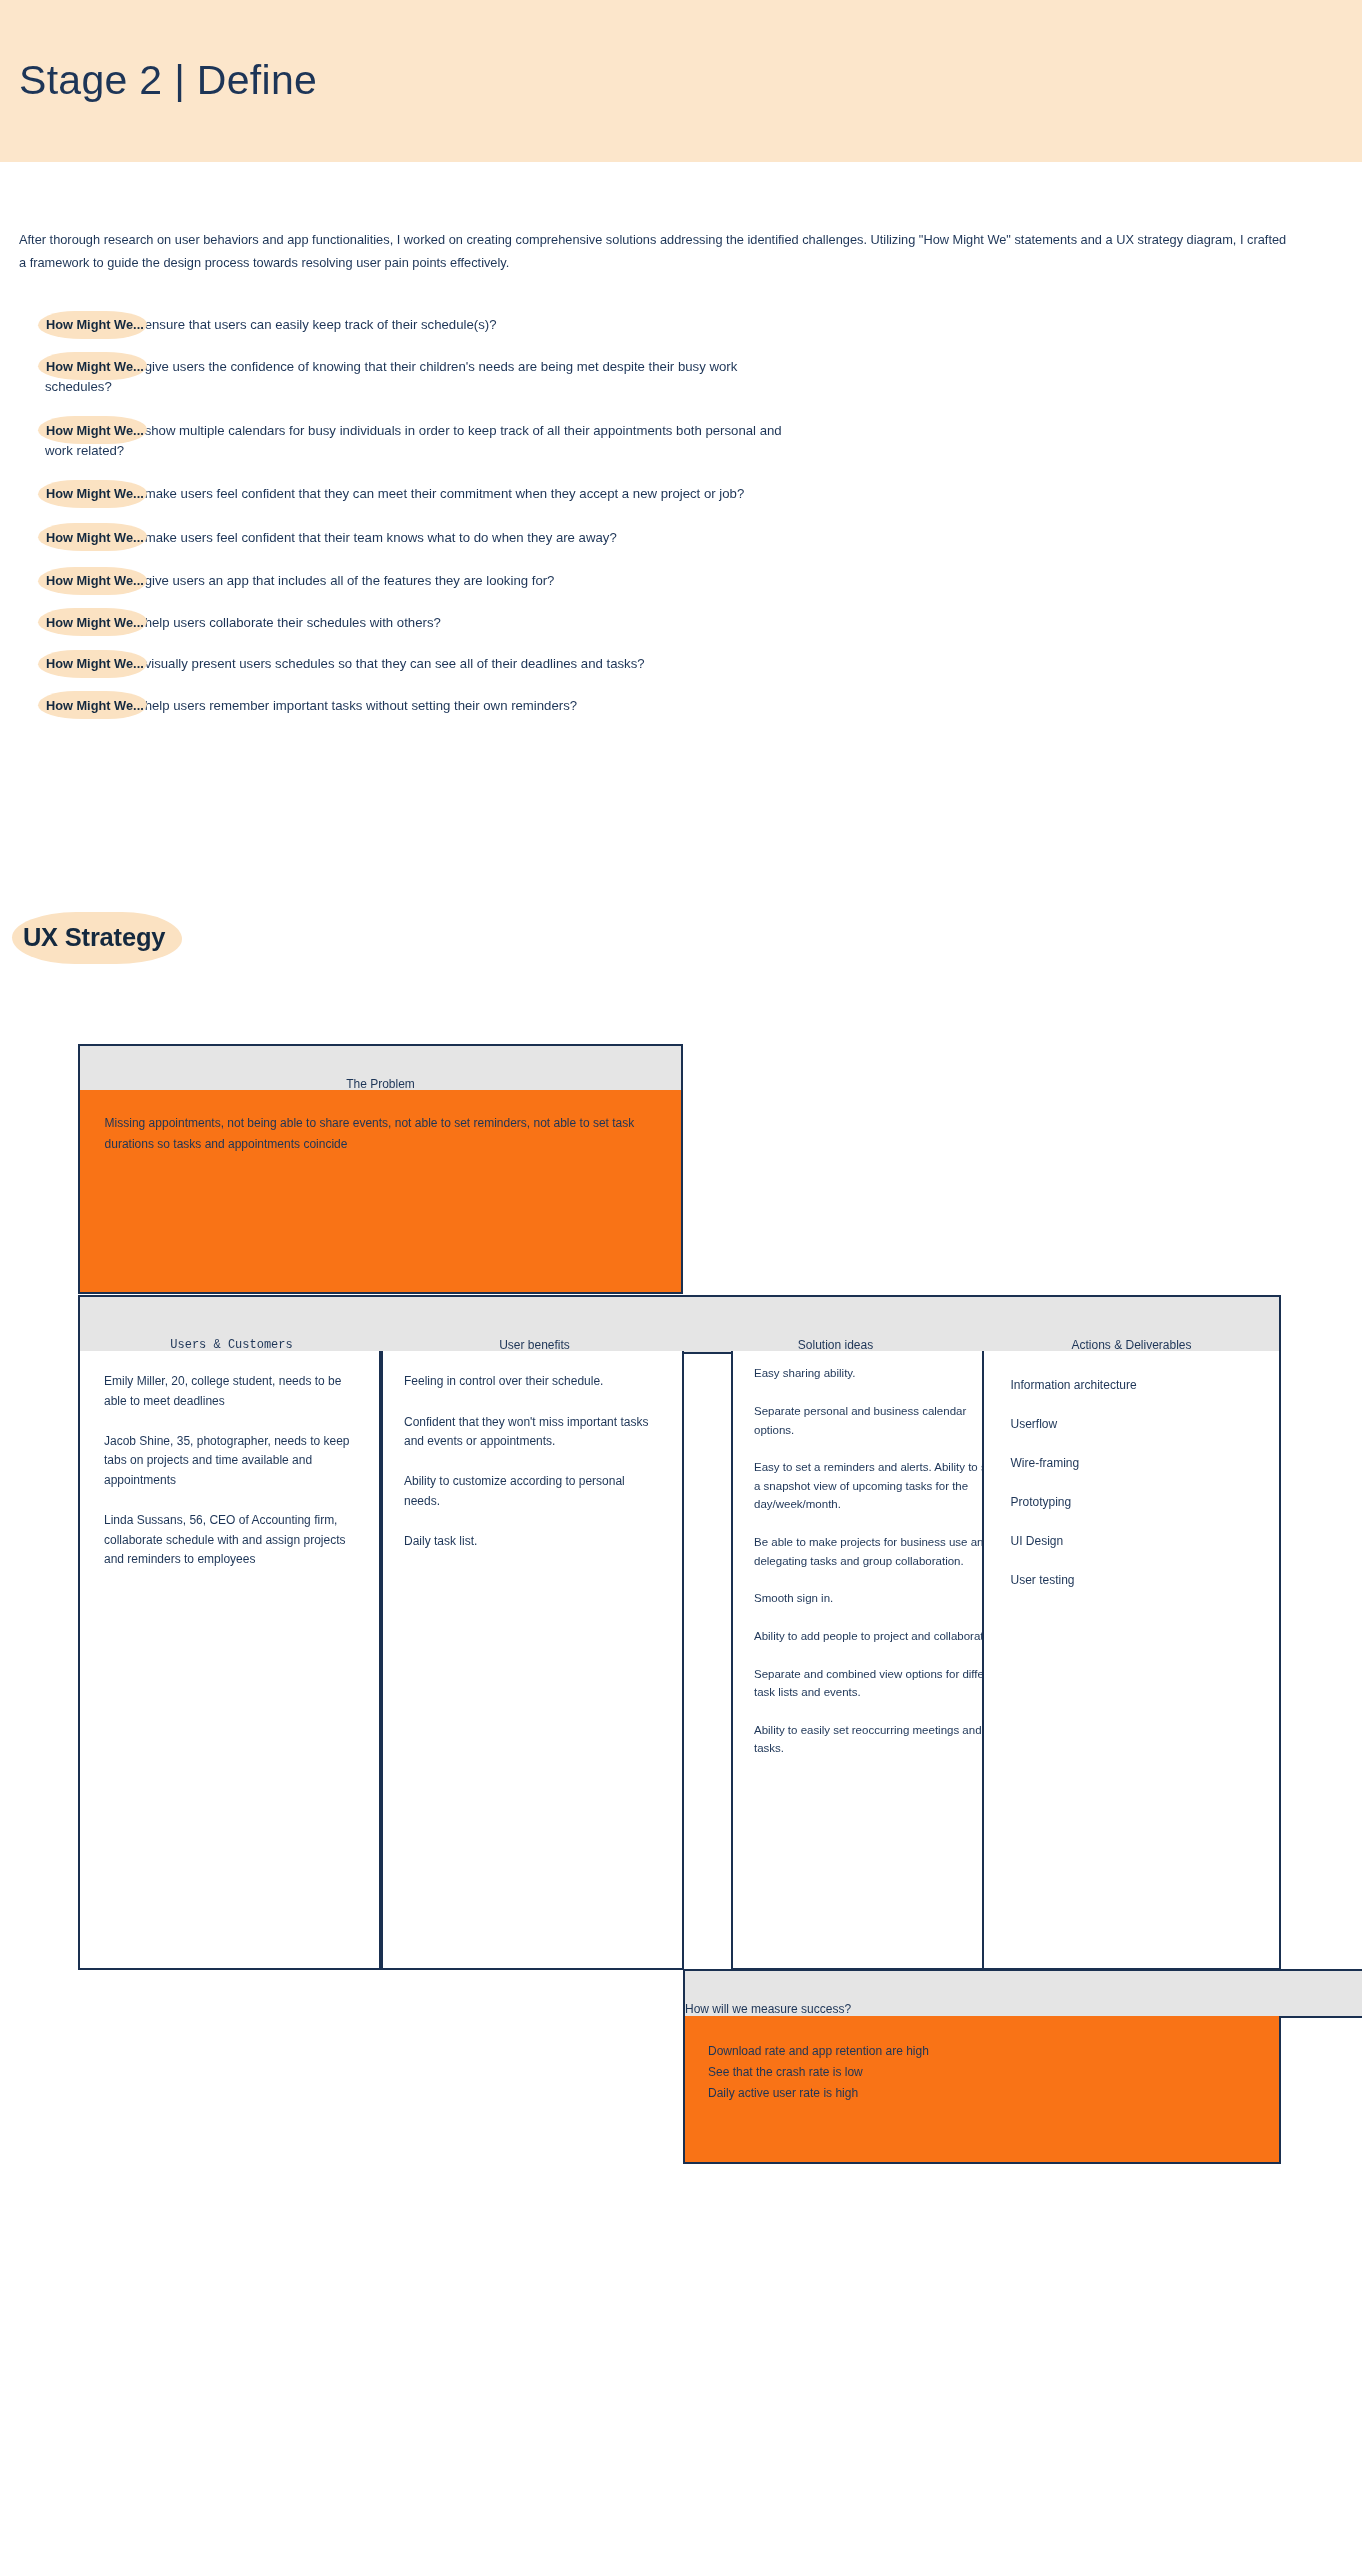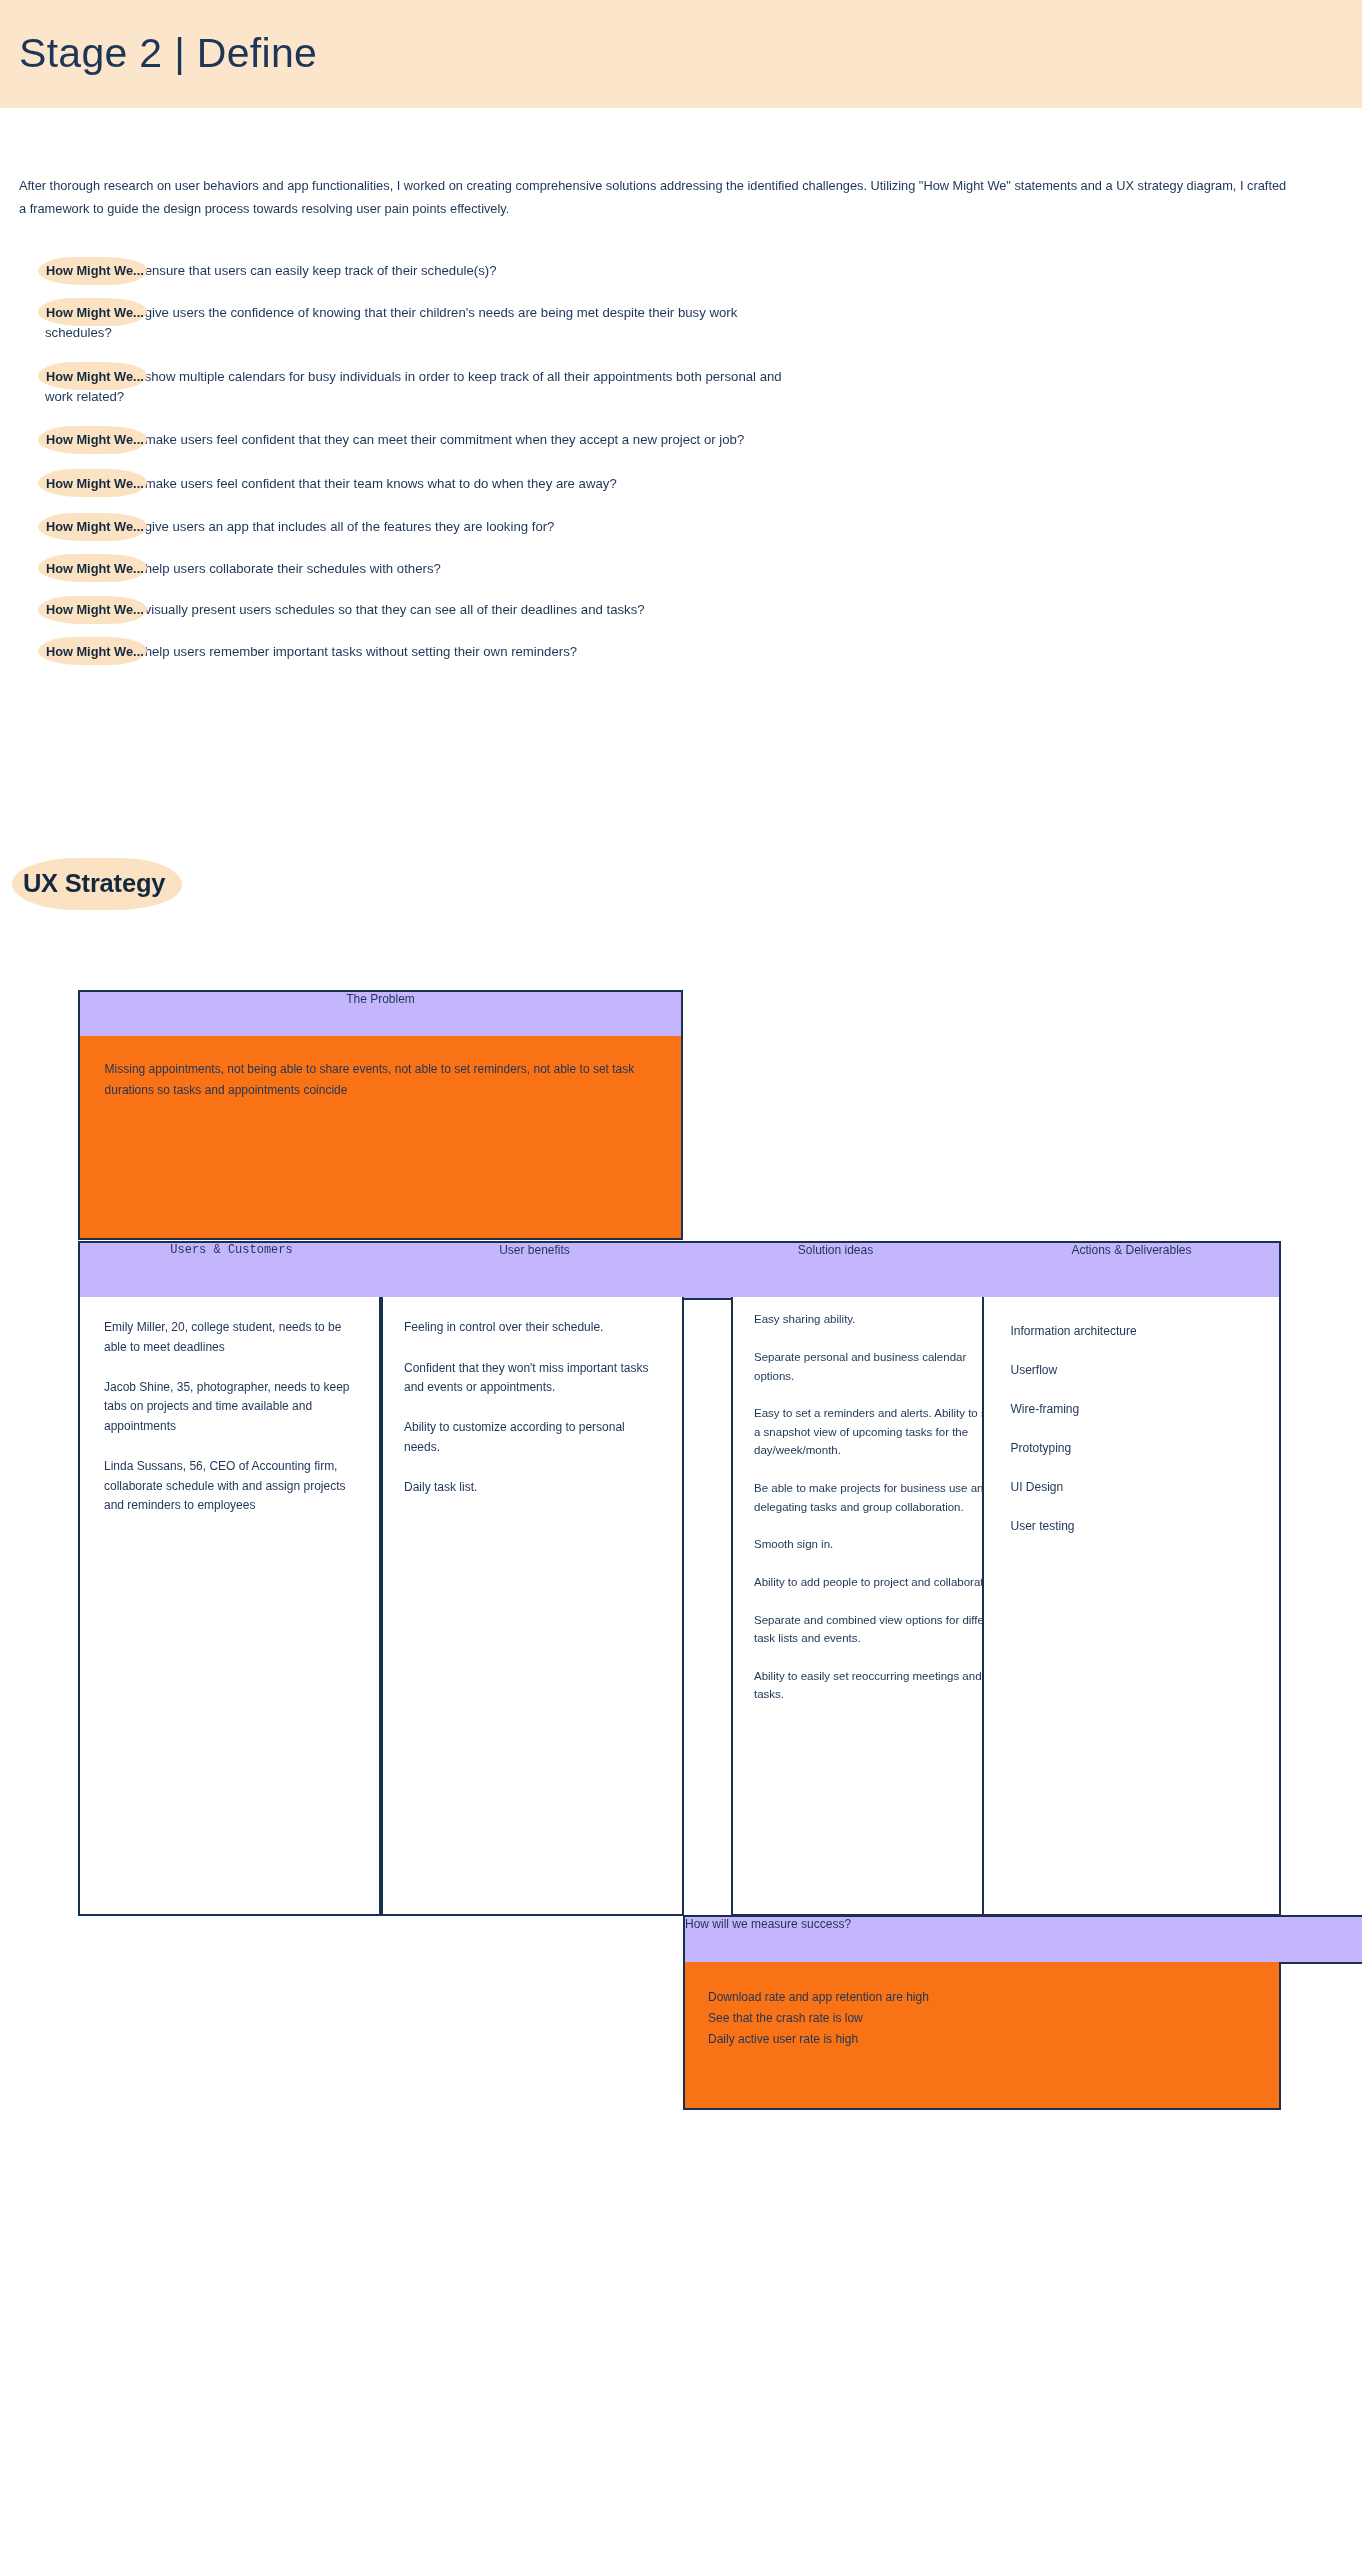--- a/index.html
+++ b/index.html
@@ -10,21 +10,21 @@
     min-height: 2576px;
     background: #ffffff;
     font-family: "Liberation Sans", sans-serif;
     color: #1d3557;
     position: relative;
   }
 
   
   .header-banner {
     width: 1362px;
-    height: 108px;
+    height: 162px;
     background: #fce6cb;
     display: flex;
     align-items: center;
     padding-left: 19px;
   }
   .header-title {
     font-size: 41px;
     font-weight: 400;
     letter-spacing: 0.3px;
     color: #1d3557;
@@ -121,24 +121,24 @@
     position: relative;
     margin-top: 59px;
     margin-left: 78px;
     width: 1203px;
     height: 932px;
     font-size: 12px;
     color: #1d3557;
   }
   .dbox { position: absolute; border: 2.8px solid #1a3050; background: #f97316; }
   .dhead {
-    background: #c4b5fd;
+    background: #e5e5e5;
     border: 2.8px solid #1a3050;
     display: flex;
-    align-items: flex-start;
+    align-items: flex-end;
     font-size: 12px;
     color: #1d3557;
   }
 
   
   .problem-head {
     position: absolute;
     left: 0; top: 0;
     width: 605px; height: 49px;
     justify-content: center;

